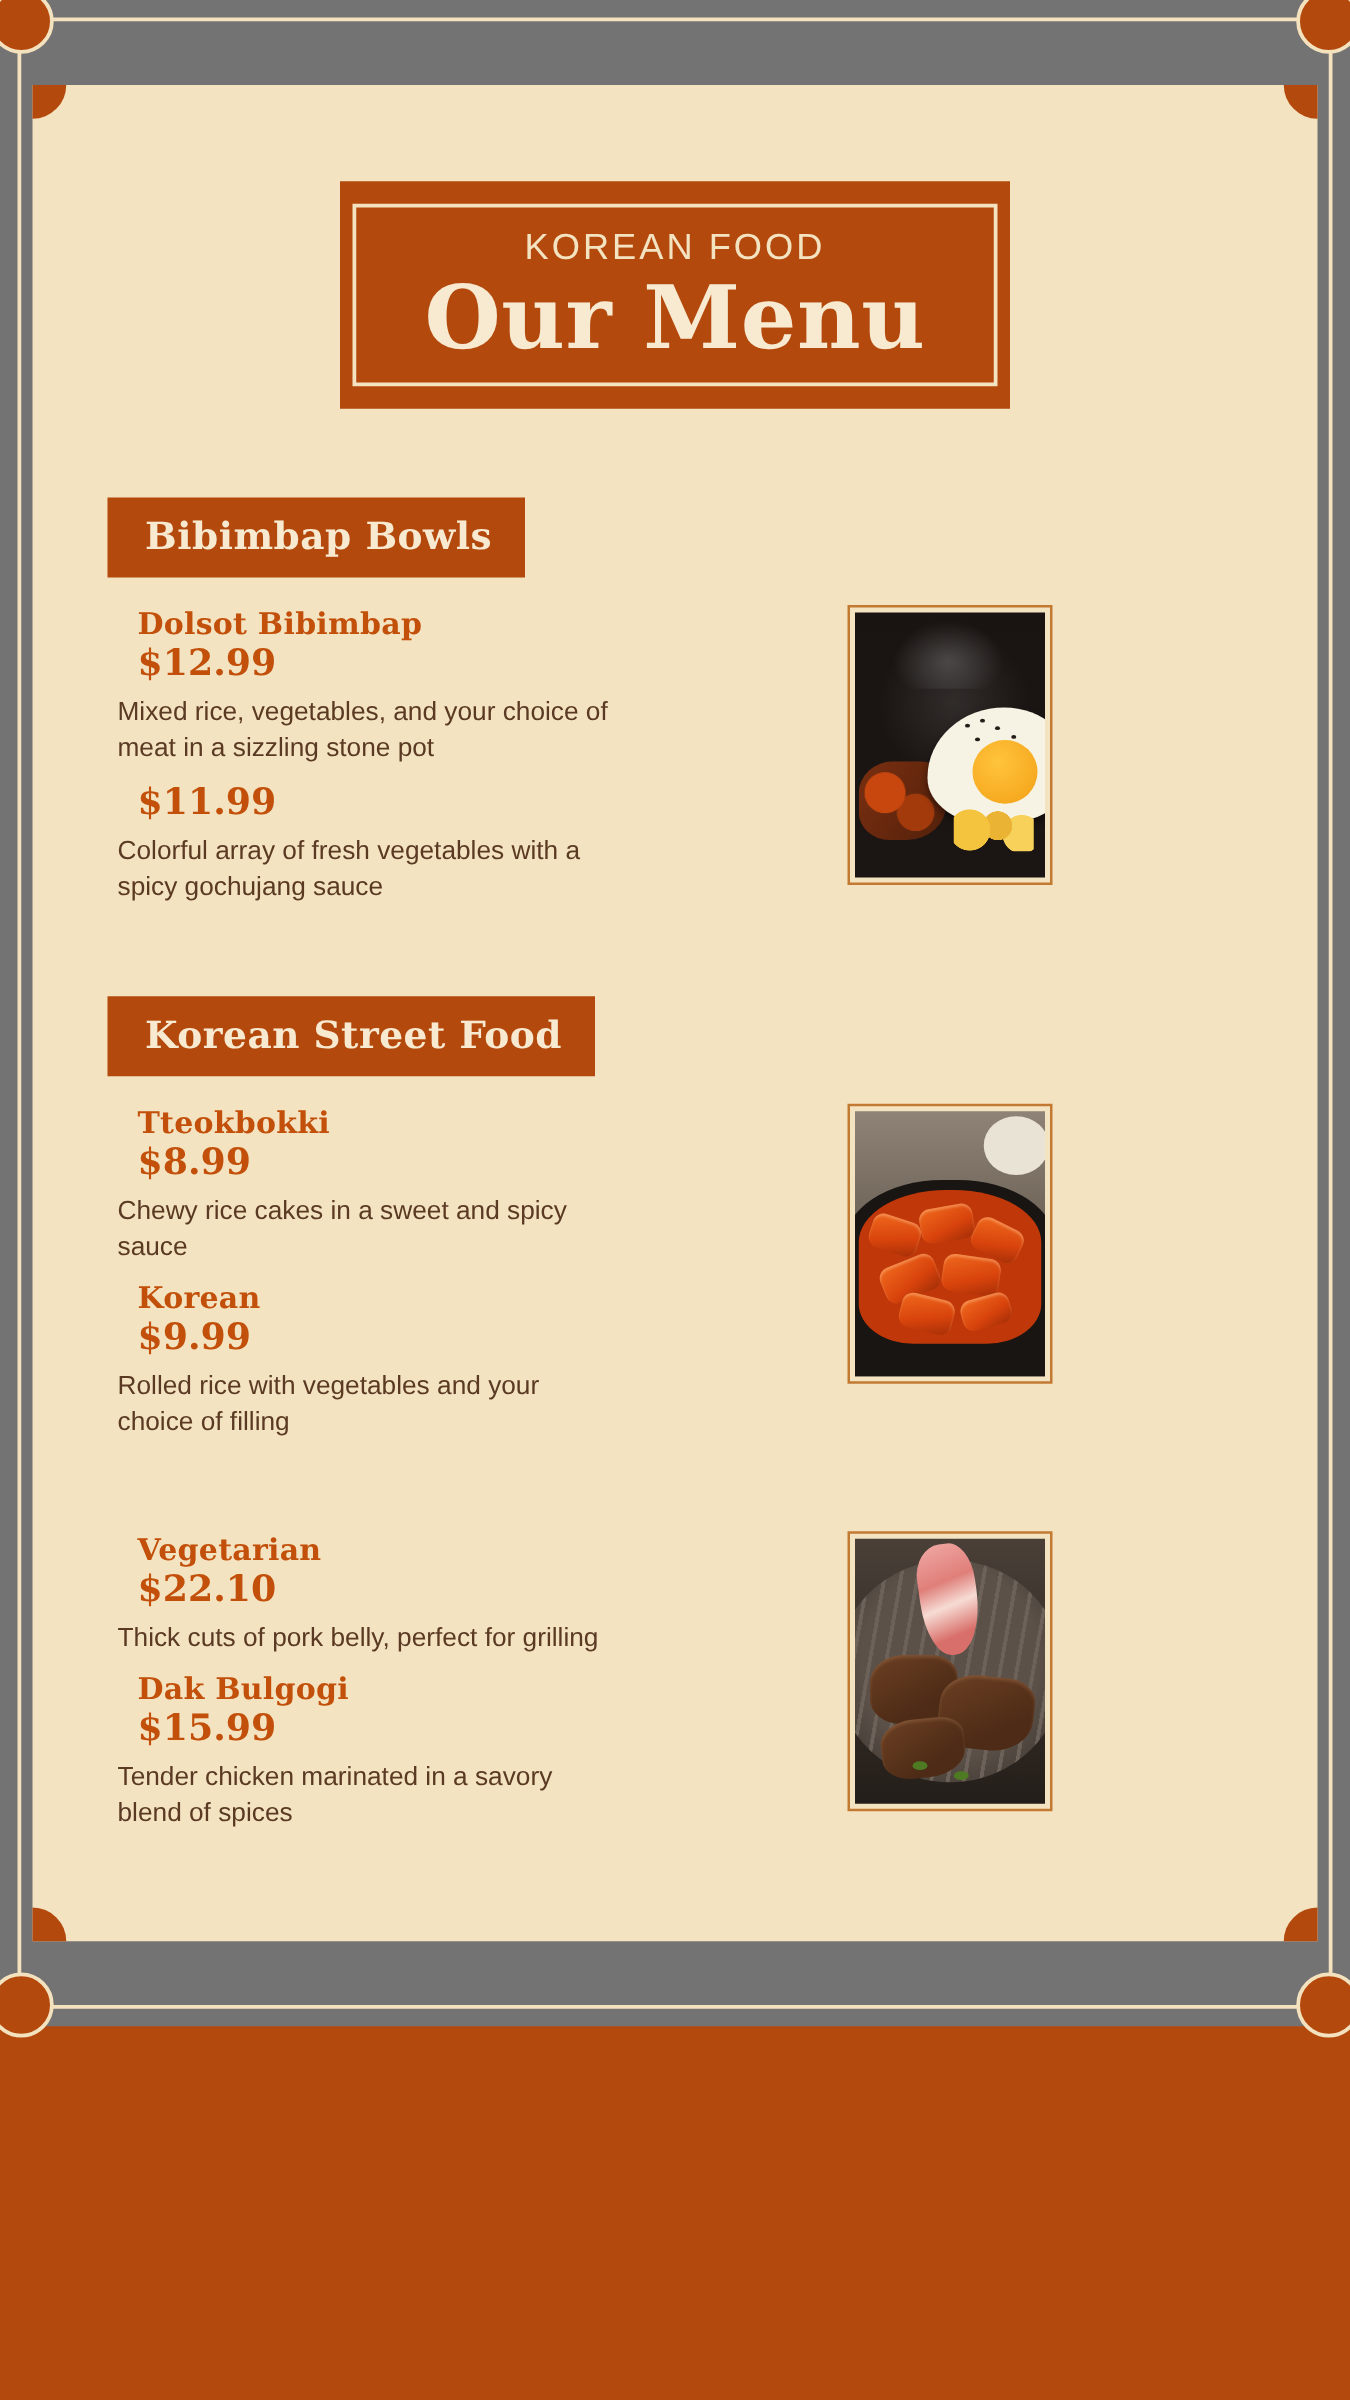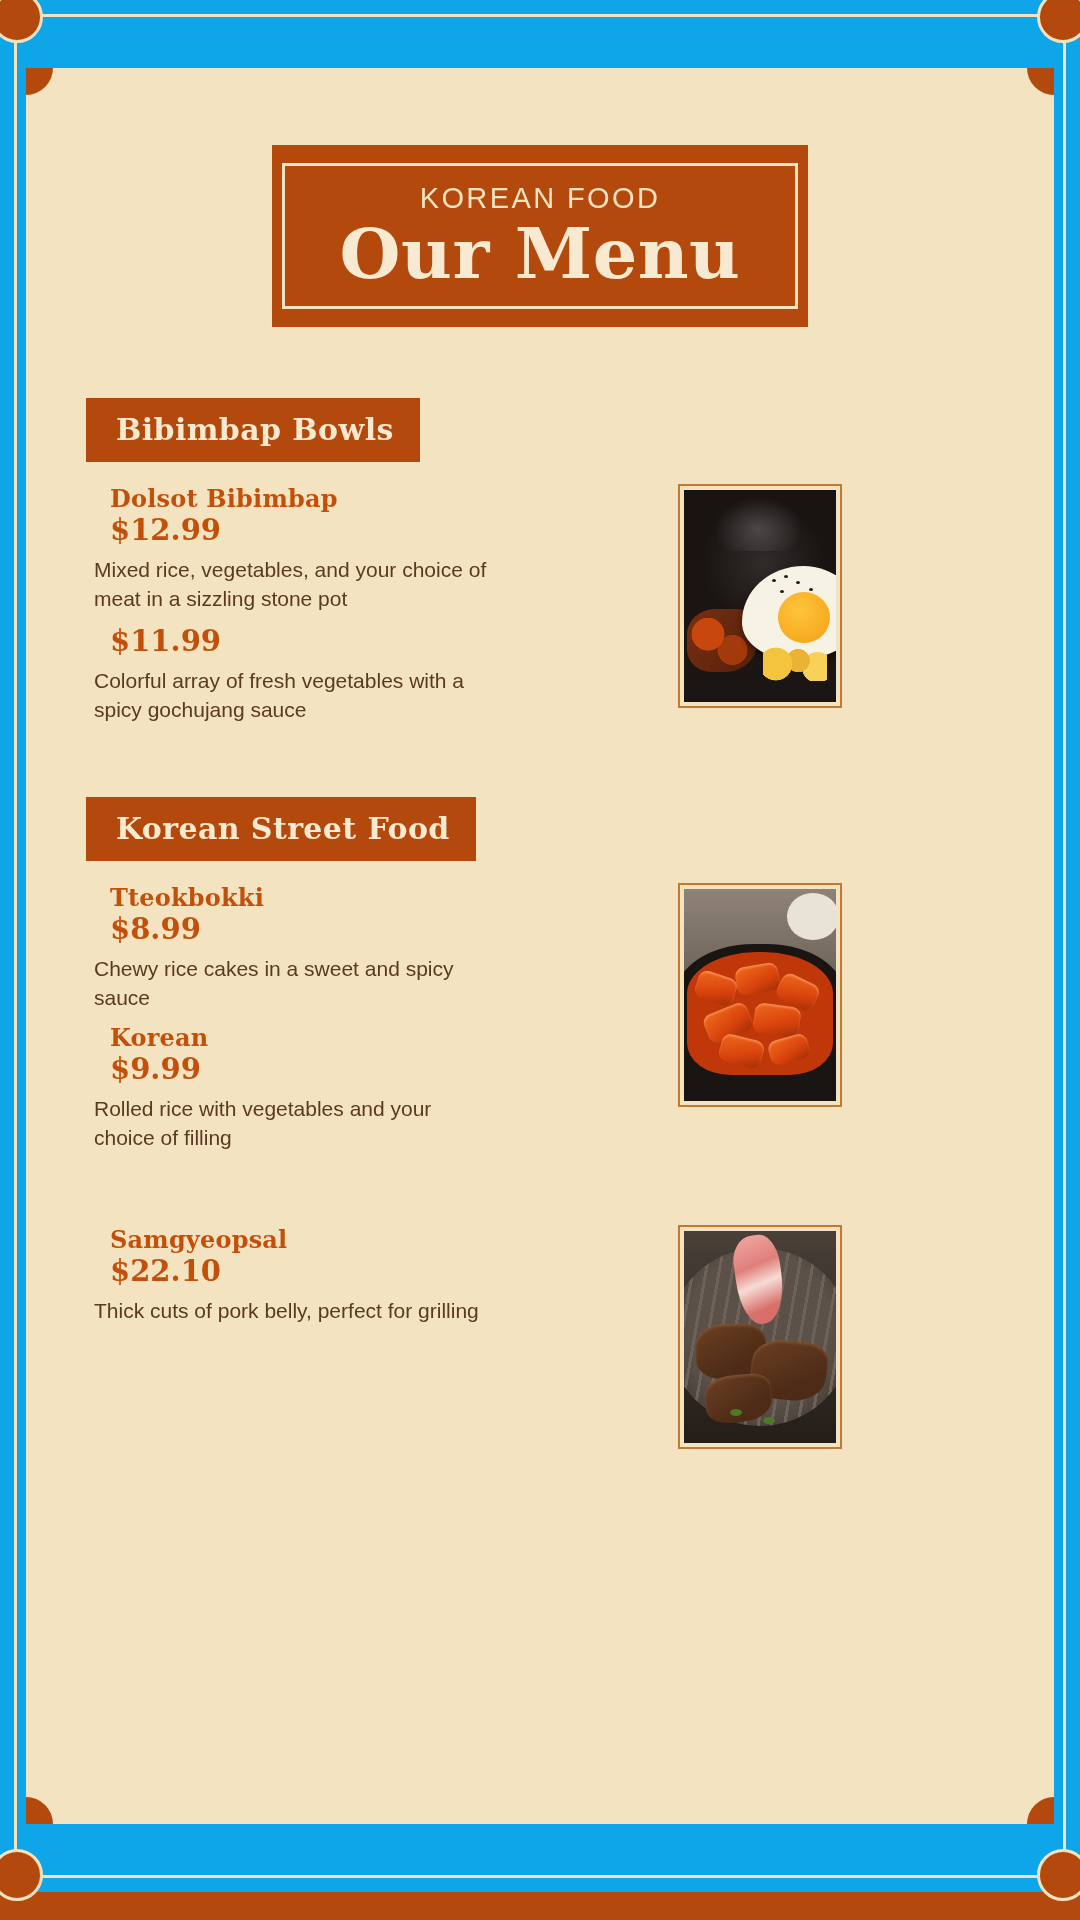--- a/index.html
+++ b/index.html
@@ -10,22 +10,22 @@
     width: 1080px;
     height: 1920px;
     background: #b4490d;
     font-family: "Liberation Sans", sans-serif;
     overflow: hidden;
   }
 
   .poster {
     position: relative;
     width: 1080px;
-    height: 1892px;
-    background: #0ea5e9;
+    height: 1621px;
+    background: #737373;
     box-sizing: border-box;
   }
 
   
   .outer-line {
     position: absolute;
     left: 14px;
     top: 14px;
     right: 14px;
     bottom: 14px;
@@ -452,25 +452,33 @@
             </div>
           </div>
         </div>
       </div>
 
       <div class="section" style="margin-top:62px;">
         <div class="section-body">
           <div class="items">
             <div class="item">
               <div class="item-top">
-                <span class="item-name">Samgyeopsal</span>
+                <span class="item-name">Vegetarian</span>
                 <span class="dots"></span>
                 <span class="item-price">$22.10</span>
               </div>
               <div class="item-desc">Thick cuts of pork belly, perfect for grilling</div>
+            </div>
+            <div class="item">
+              <div class="item-top">
+                <span class="item-name">Dak Bulgogi</span>
+                <span class="dots"></span>
+                <span class="item-price">$15.99</span>
+              </div>
+              <div class="item-desc">Tender chicken marinated in a savory blend of spices</div>
             </div>
           </div>
           <div class="photo-frame">
             <div class="photo ph-bbq">
               <span class="grill"></span>
               <span class="meat" style="left:8%;top:44%;width:46%;height:26%"></span>
               <span class="meat" style="left:44%;top:52%;width:50%;height:28%;transform:rotate(6deg)"></span>
               <span class="meat" style="left:14%;top:68%;width:44%;height:22%;transform:rotate(-6deg)"></span>
               <span class="pork"></span>
               <span class="herb" style="left:30%;top:84%"></span>

